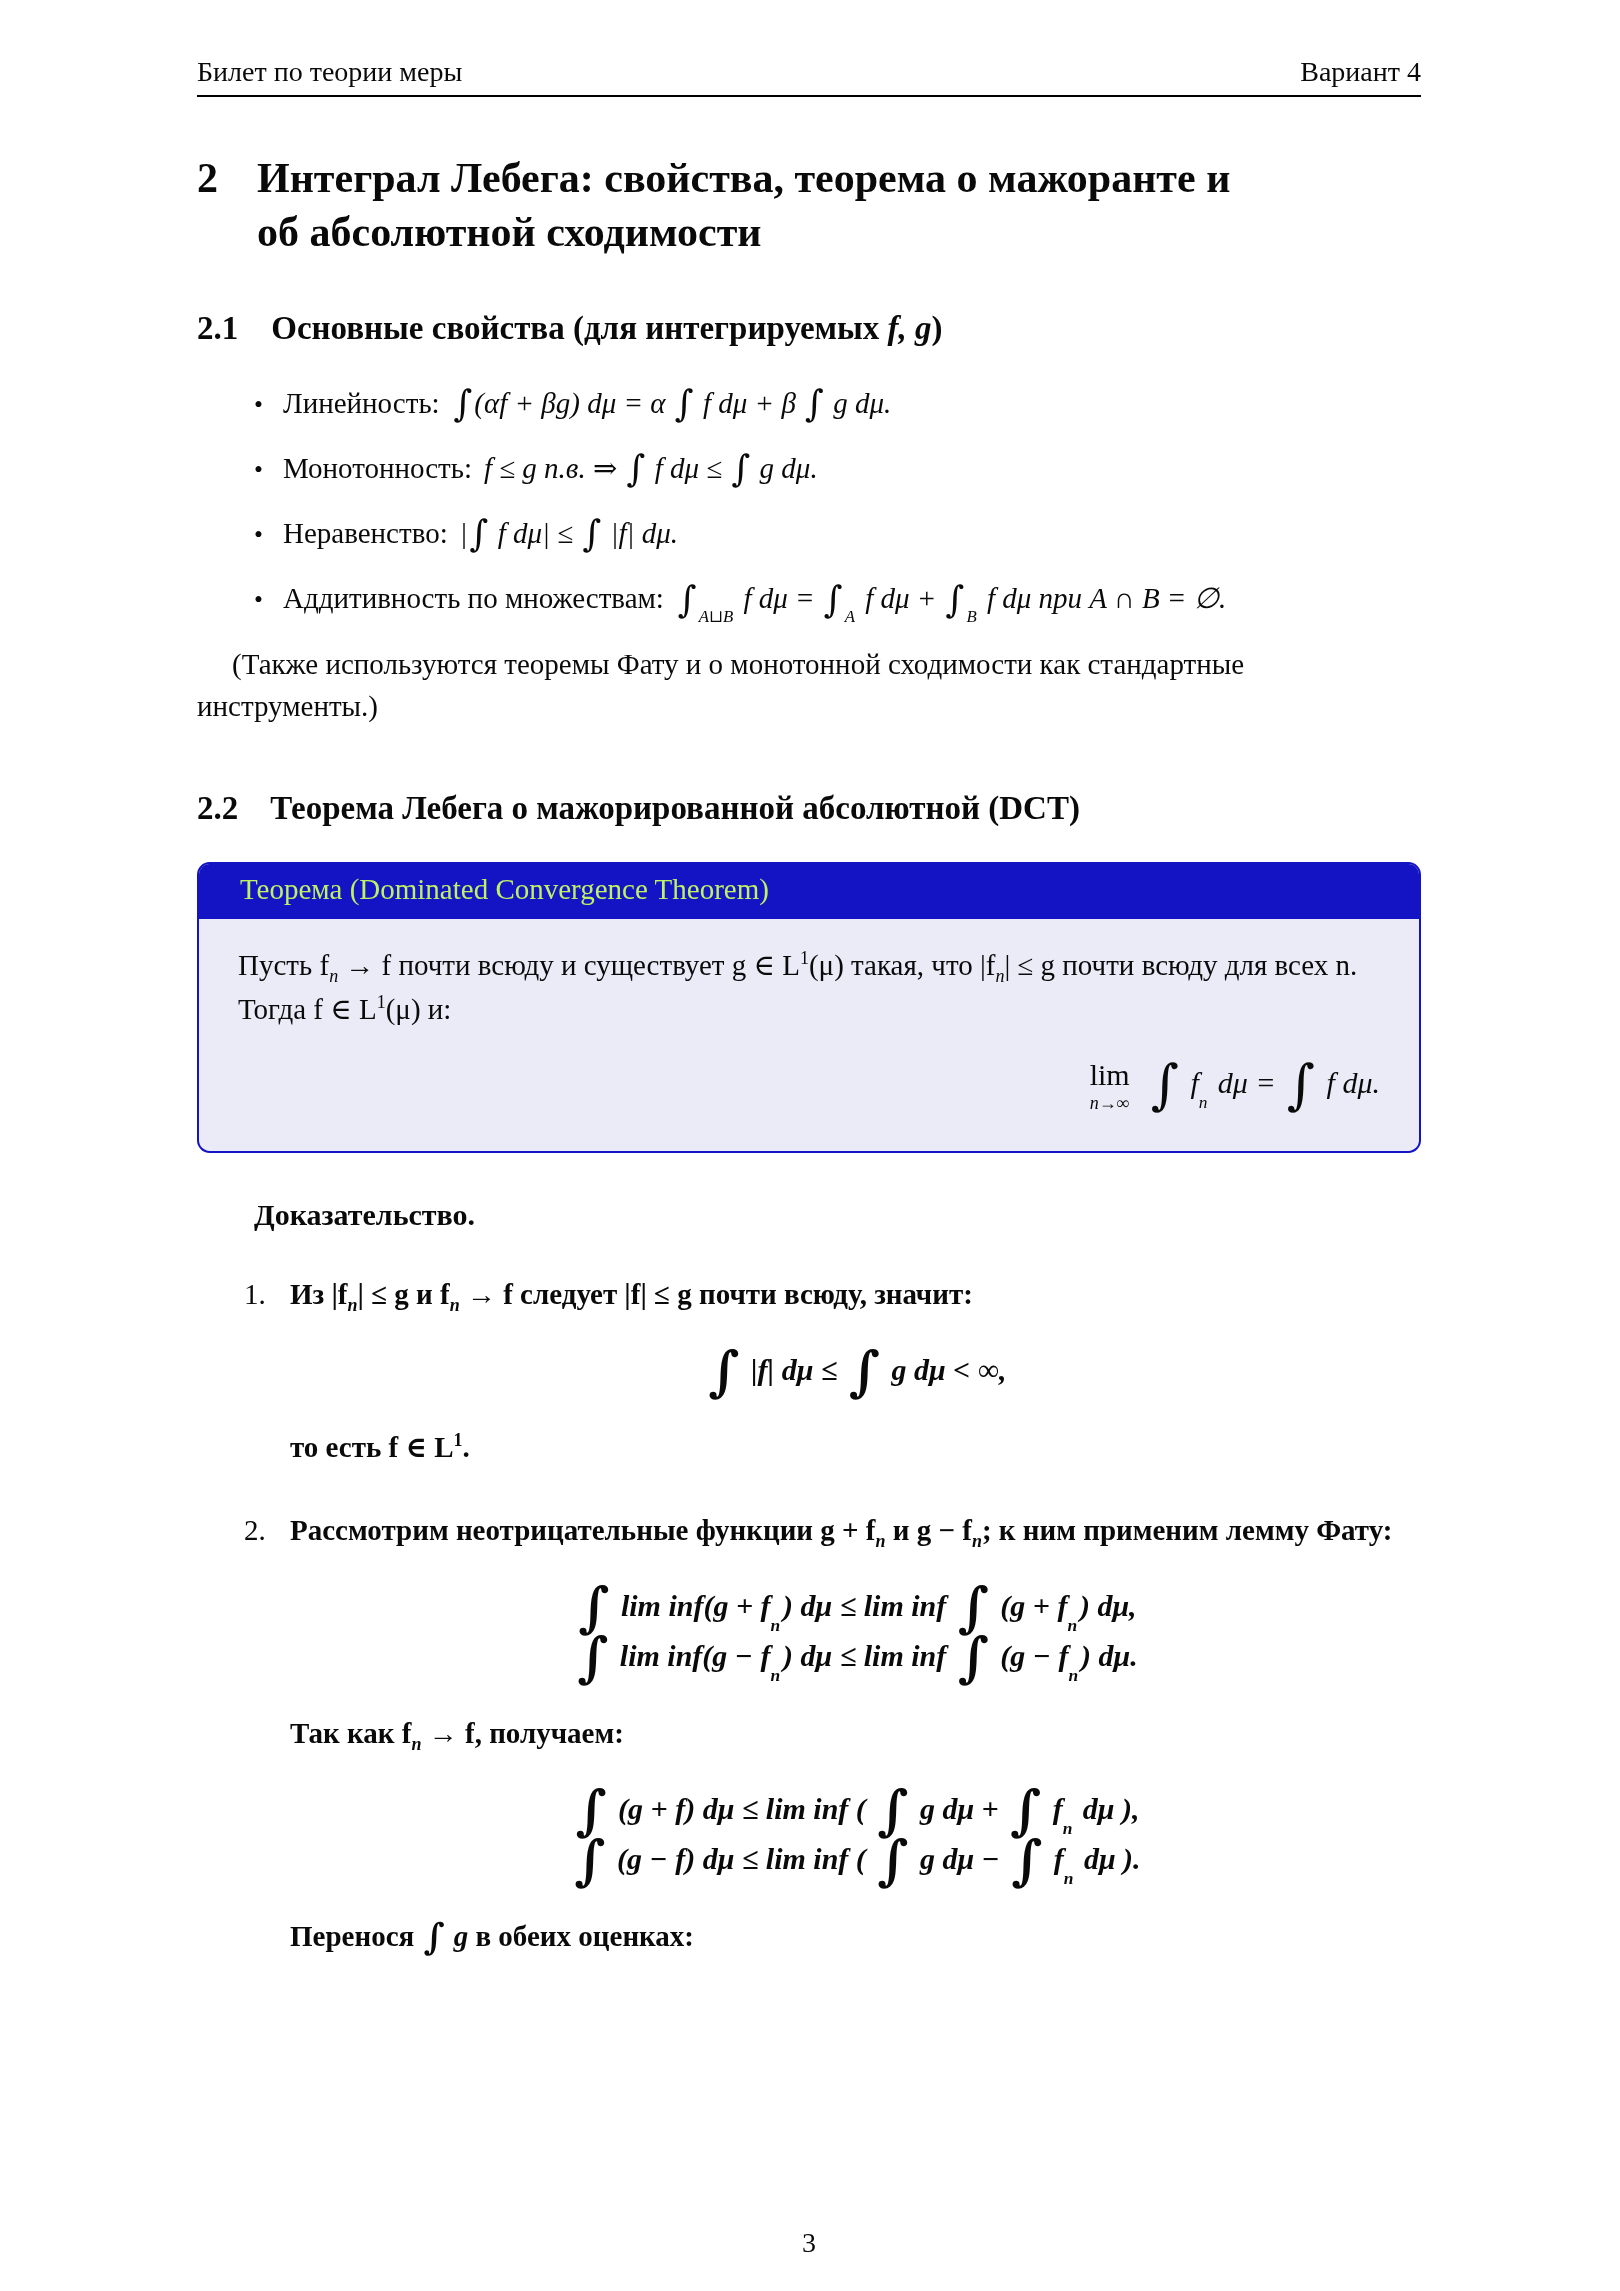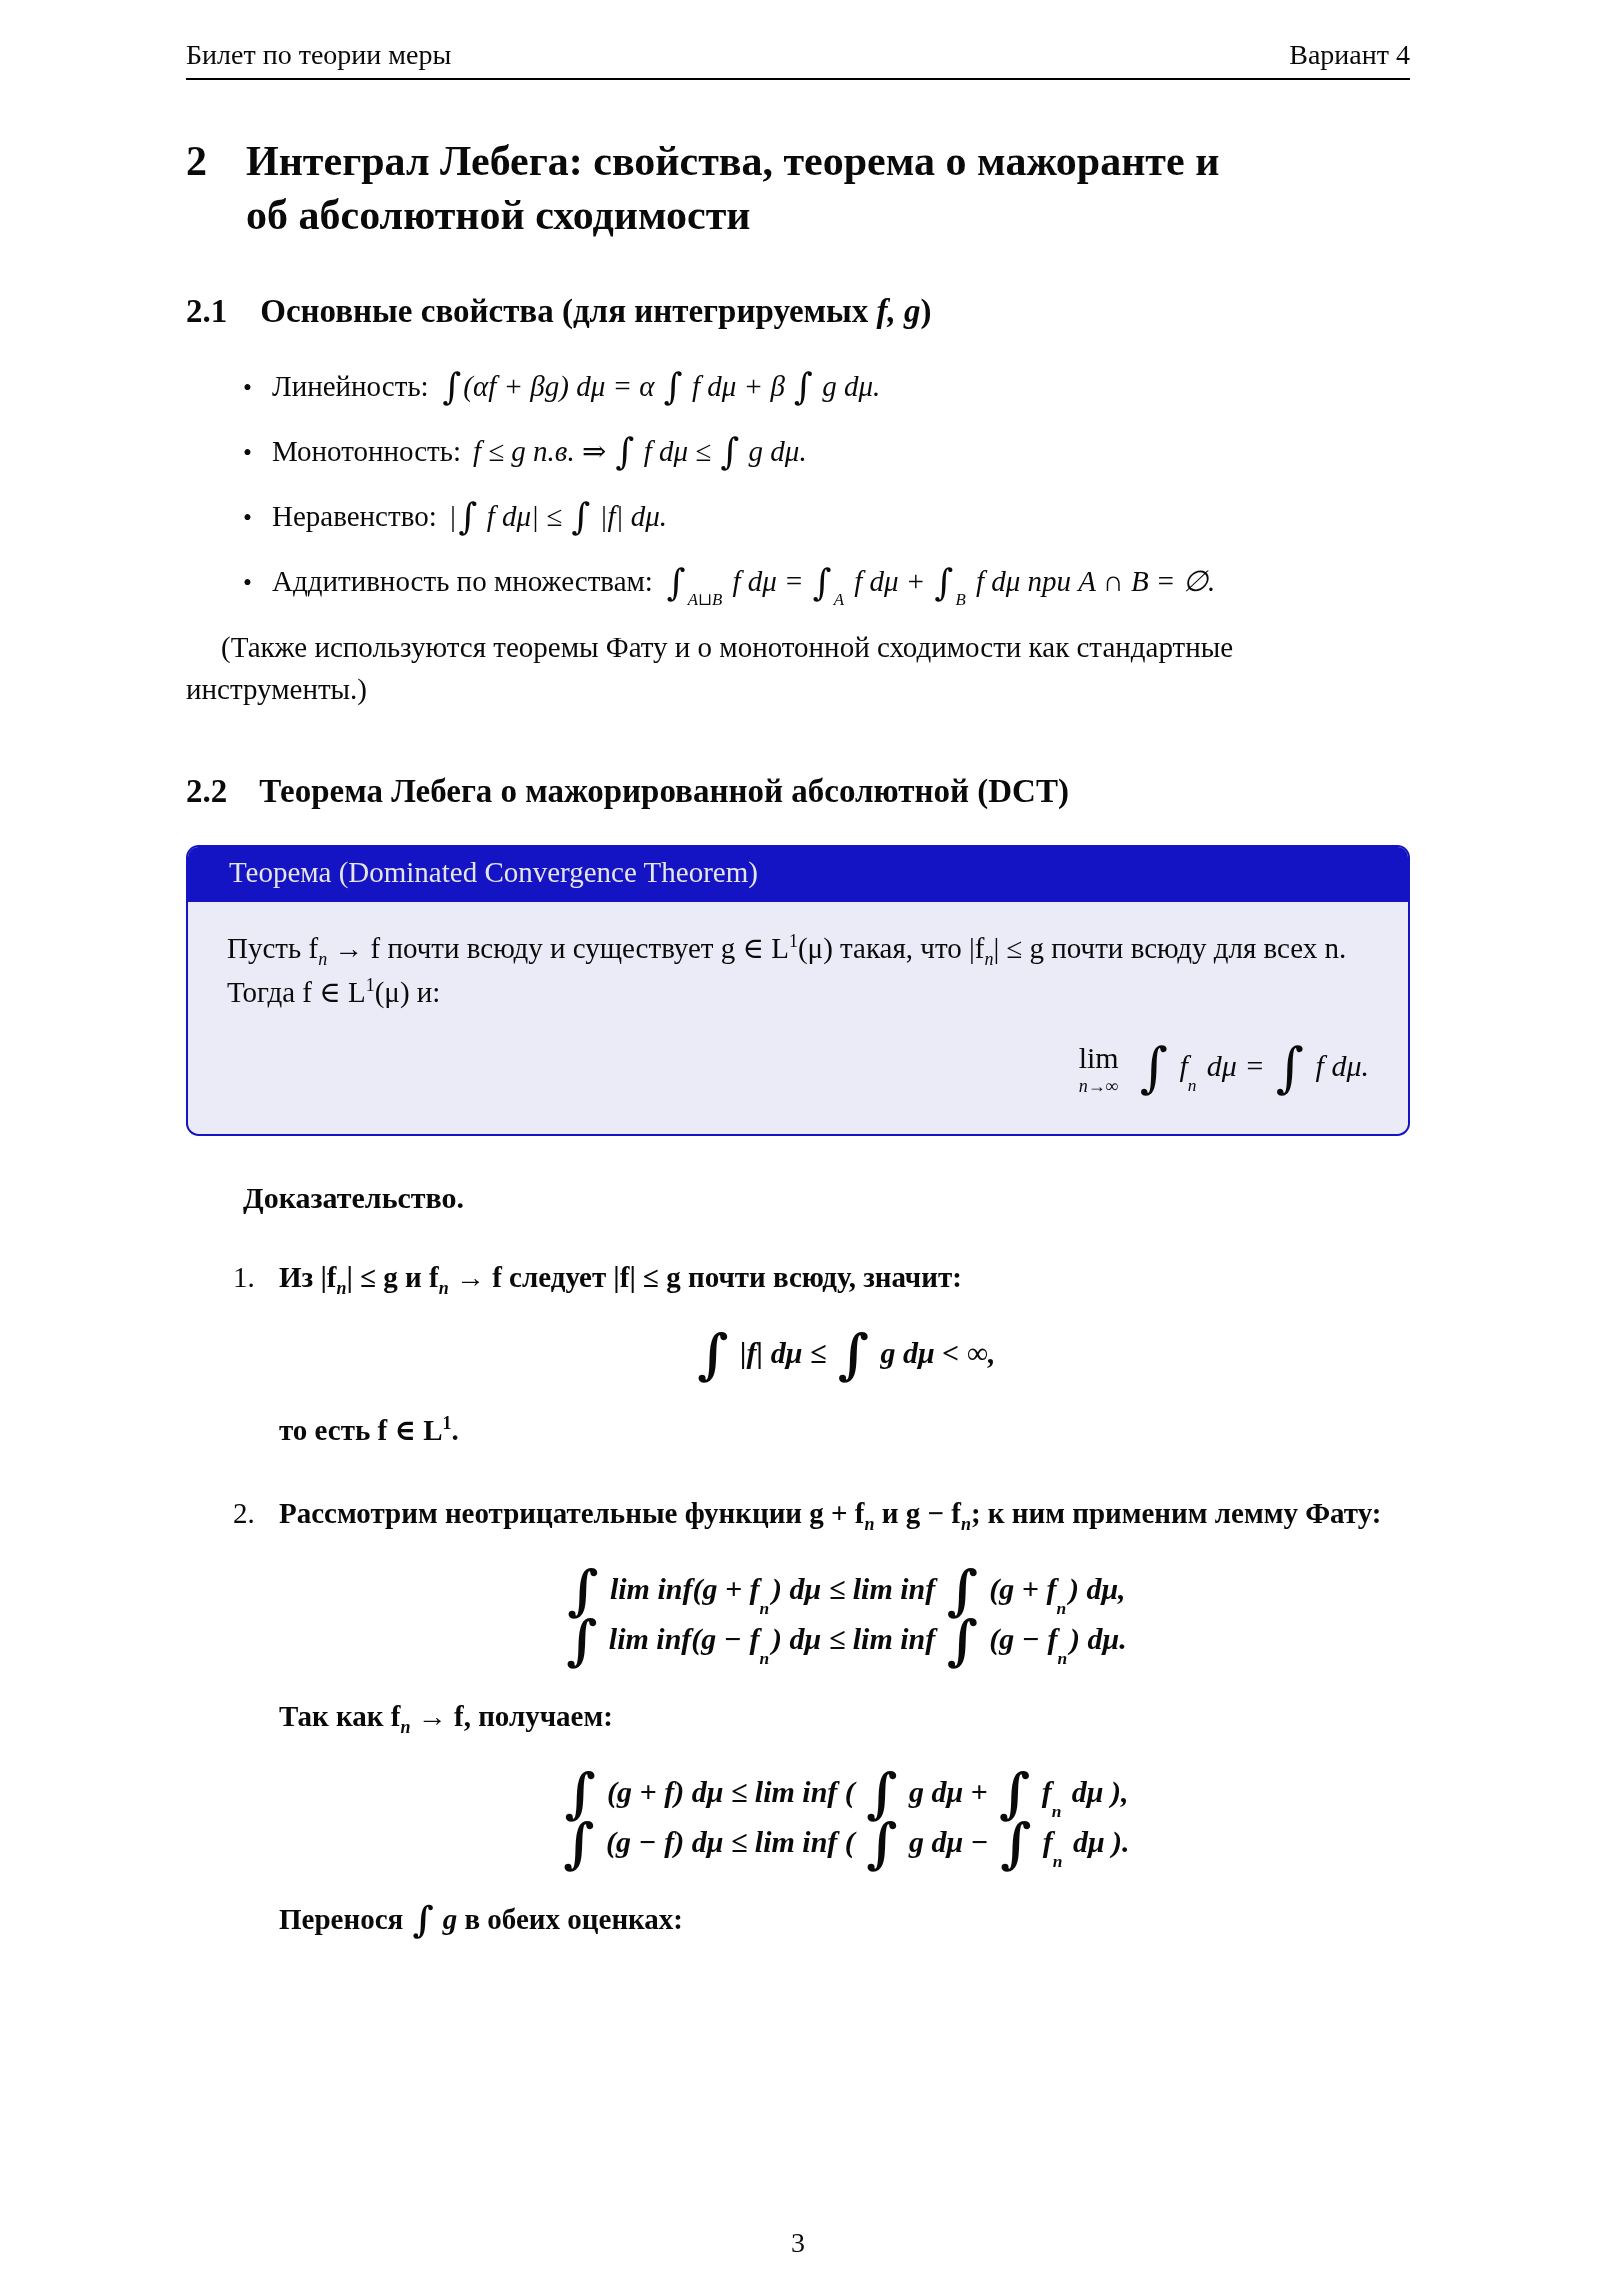--- a/index.html
+++ b/index.html
@@ -5,24 +5,25 @@
   :root{
     --box-blue:#1414c4;
     --box-body-bg:#ebebf8;
   }
   html,body{margin:0;padding:0;background:#ffffff;}
   .page{
     position:relative;
     width:1596px;height:2292px;
     background:#ffffff;
     box-sizing:border-box;
-    padding:39px 186px 0 186px;
+    padding:56px 186px 0 186px;
     font-family:"Liberation Serif","DejaVu Serif",serif;
     color:#0a0a0a;
     overflow:hidden;
+    margin-left:11px;
   }
   
   .runhead{
     display:flex;justify-content:space-between;align-items:baseline;
     font-size:28px;
     padding-bottom:6.9px;
     border-bottom:2px solid #000;
   }
   
   .sec-title{
@@ -79,21 +80,21 @@
   
   .thm-box{
     margin-top:33px;
     border:2.9px solid var(--box-blue);
     border-radius:12.7px;
     overflow:hidden;
     background:var(--box-body-bg);
   }
   .thm-head{
     background:var(--box-blue);
-    color:#e5e5e5;
+    color:#bef264;
     font-size:29px;
     padding:8.8px 41px 12.7px 41px;
   }
   .thm-body{
     padding:25.5px 39px 25.5px 39px;
     font-size:29px;line-height:1.5;
   }
   .thm-eq{margin:29px 0 13.7px 0;text-align:right;}
   
   .proof-head{

